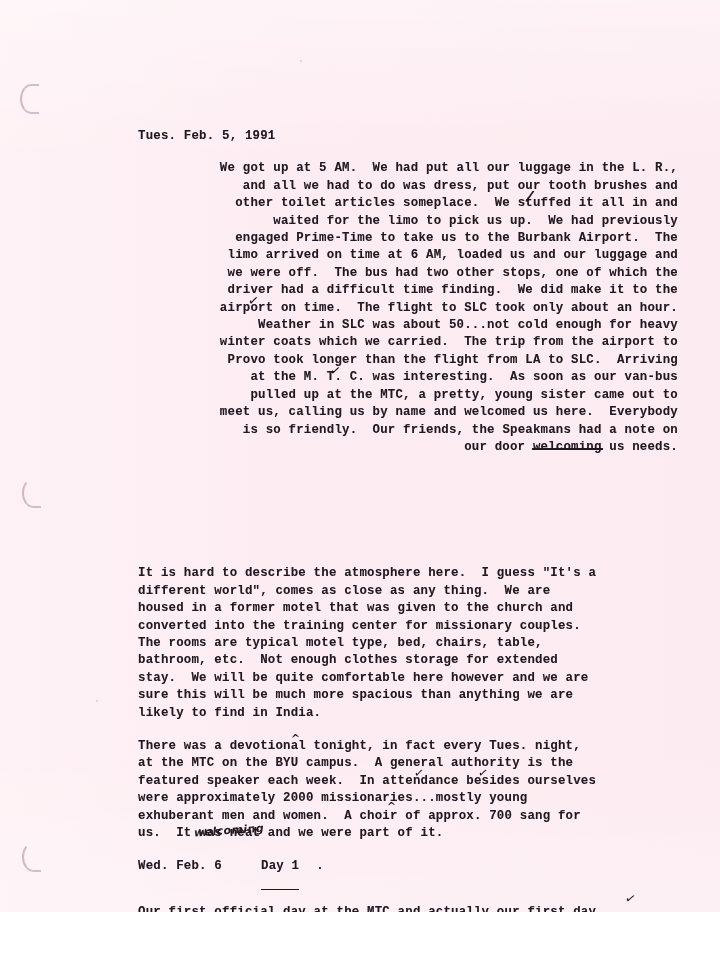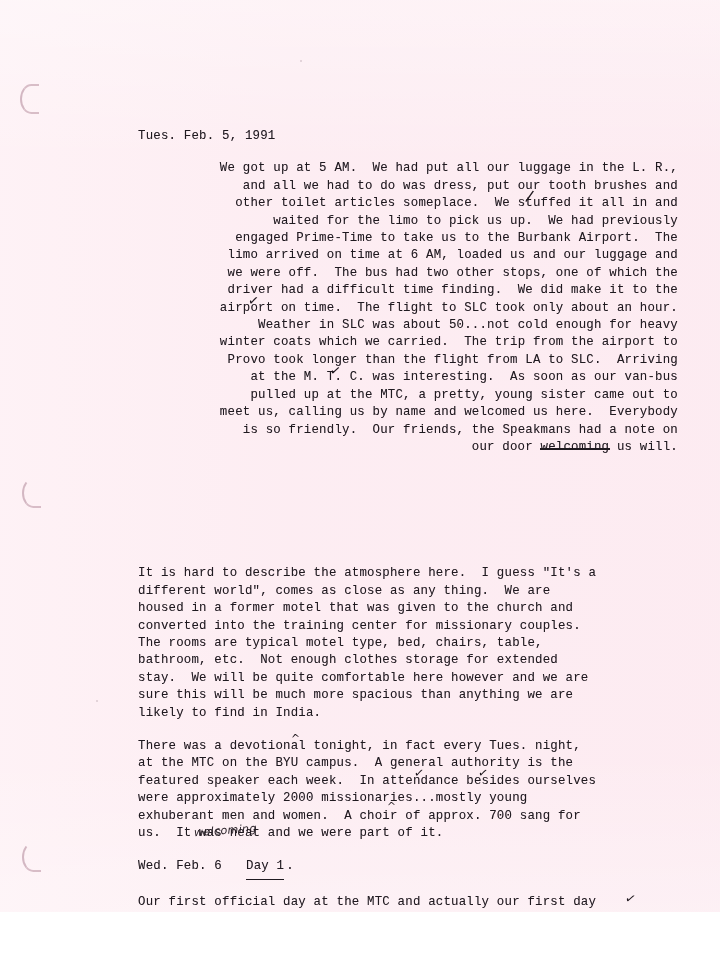--- a/index.html
+++ b/index.html
@@ -15,20 +15,21 @@
   }
   .page {
     position: relative;
     width: 720px;
     height: 912px;
     background: #fdeef3;
     background-image:
       linear-gradient(180deg, rgba(255,255,255,0.35) 0%, rgba(255,255,255,0.0) 18%, rgba(255,255,255,0.0) 82%, rgba(255,255,255,0.25) 100%),
       linear-gradient(90deg, rgba(255,245,248,0.55) 0%, rgba(253,233,240,0.2) 40%, rgba(252,230,238,0.35) 100%);
     overflow: hidden;
+    font-weight: bold;
   }
   
   .hole {
     position: absolute;
     width: 17px;
     height: 26px;
     border-left: 2px solid #c9a9b6;
     border-top: 2px solid #cfb0bc;
     border-bottom: 2px solid #cfb0bc;
     border-right: none;
@@ -57,27 +58,27 @@
     text-shadow: 0 0 0.4px rgba(60,40,55,0.35);
   }
   .para { margin: 0 0 16px 0; }
   .para.tight { margin-bottom: 0; }
   .head-date { margin: 0 0 15px 0; }
 
   .day-head {
     margin: 0 0 14px 0;
     display: flex;
     align-items: baseline;
-    gap: 0;
+    gap: 15px;
   }
   .day-head .d1 { display: inline-block; }
   .day-head .d2 {
     display: inline-block;
     border-bottom: 1.4px solid #1f1a20;
-    padding-bottom: 3px;
+    padding-bottom: 13px;
     margin-left: 24px;
   }
   .day-head .dot { display: inline-block; margin-left: 2px; }
 
   
   .strike {
     position: relative;
     display: inline-block;
   }
   .strike::after {
@@ -150,21 +151,21 @@
 we were off.  The bus had two other stops, one of which the
 driver had a difficult time finding.  We did make it to the
 airport on time.  The flight to SLC took only about an hour.
 Weather in SLC was about 50...not cold enough for heavy
 winter coats which we carried.  The trip from the airport to
 Provo took longer than the flight from LA to SLC.  Arriving
 at the M. T. C. was interesting.  As soon as our van-bus
 pulled up at the MTC, a pretty, young sister came out to
 meet us, calling us by name and welcomed us here.  Everybody
 is so friendly.  Our friends, the Speakmans had a note on
-our door </span><span class="strike">welcoming</span><span> us will.</span>
+our door </span><span class="strike">welcoming</span><span> us needs.</span>
 
       <span class="pen slash1">/</span>
       <span class="pen tick-driver">✓</span>
       <span class="pen tick-longer">✓</span>
     </p>
 
     <div style="position:relative; height:22px;">
       <span class="hand h-welcoming">welcoming</span>
     </div>
 

